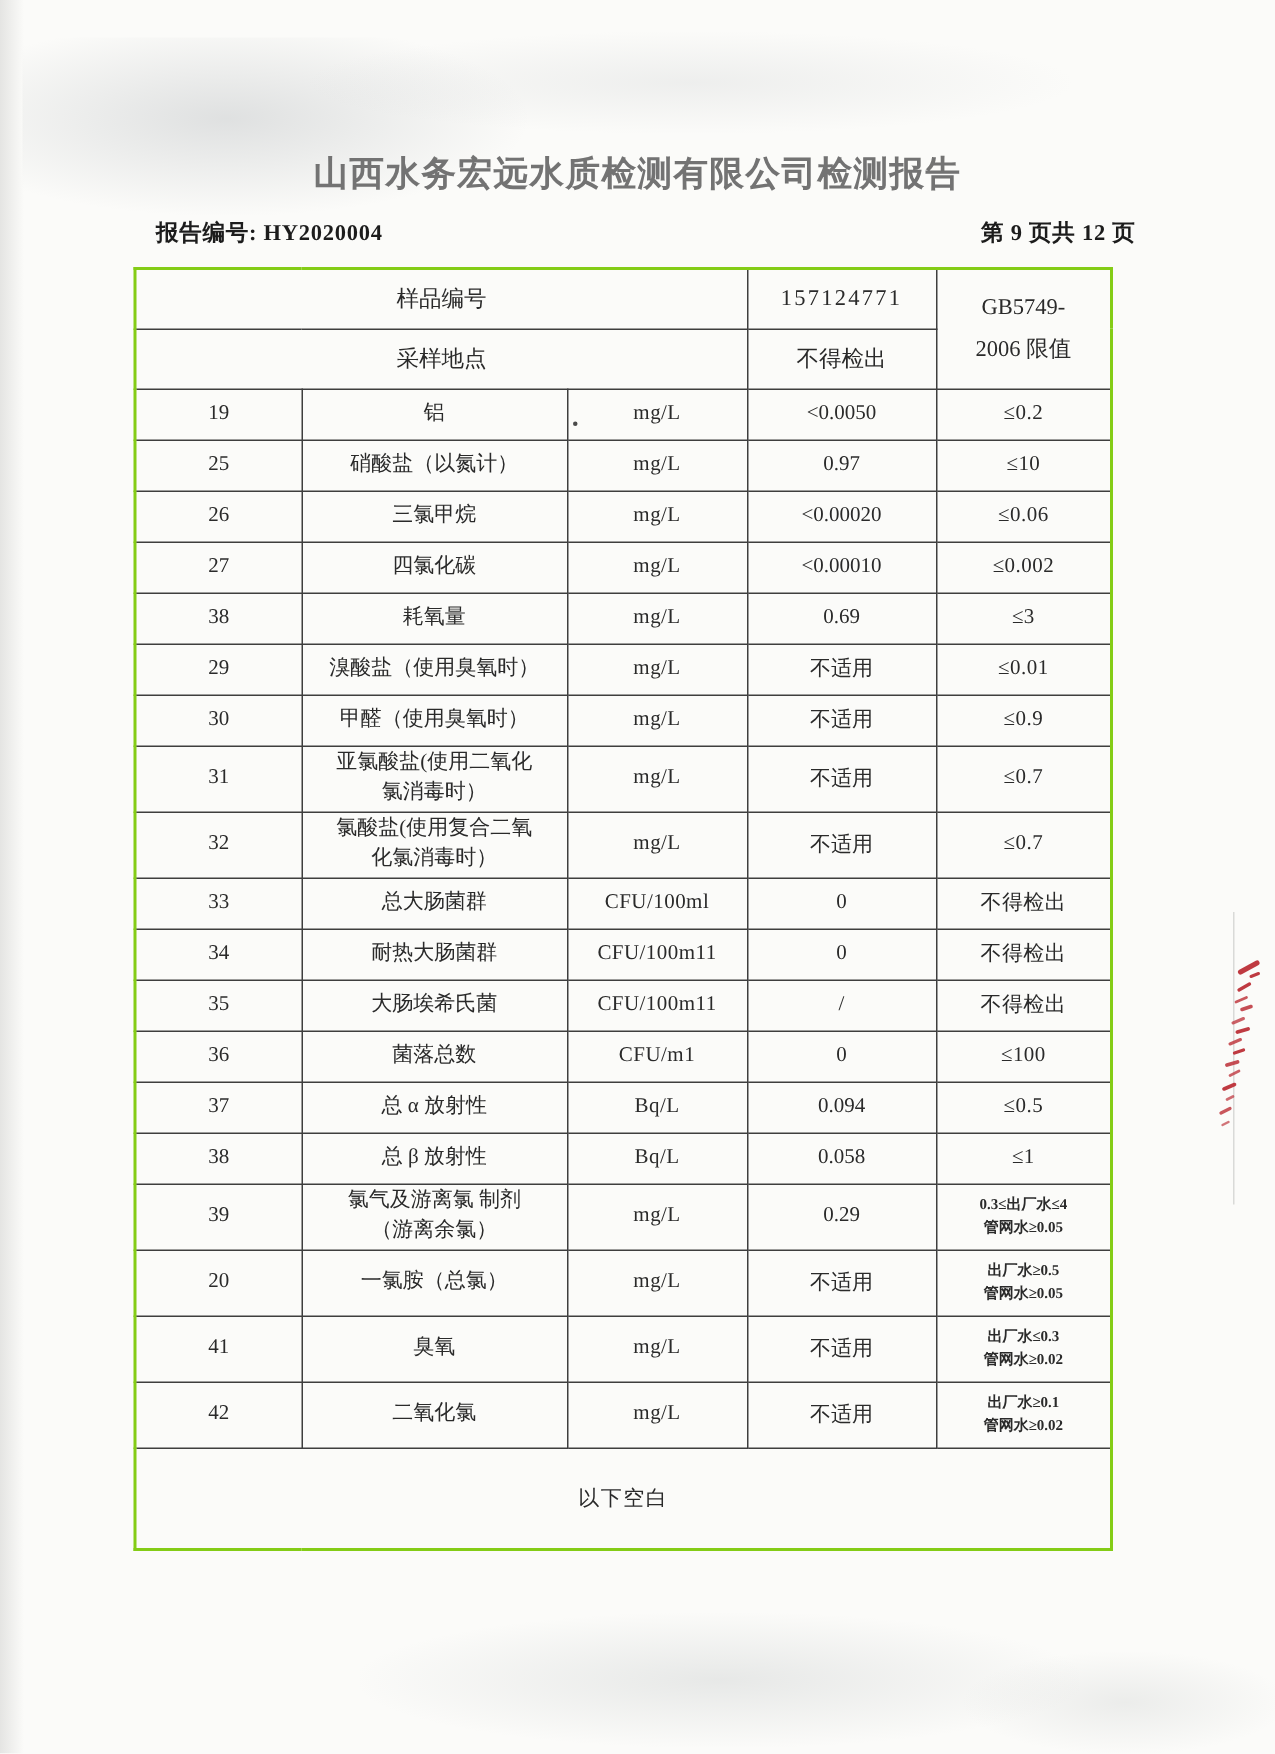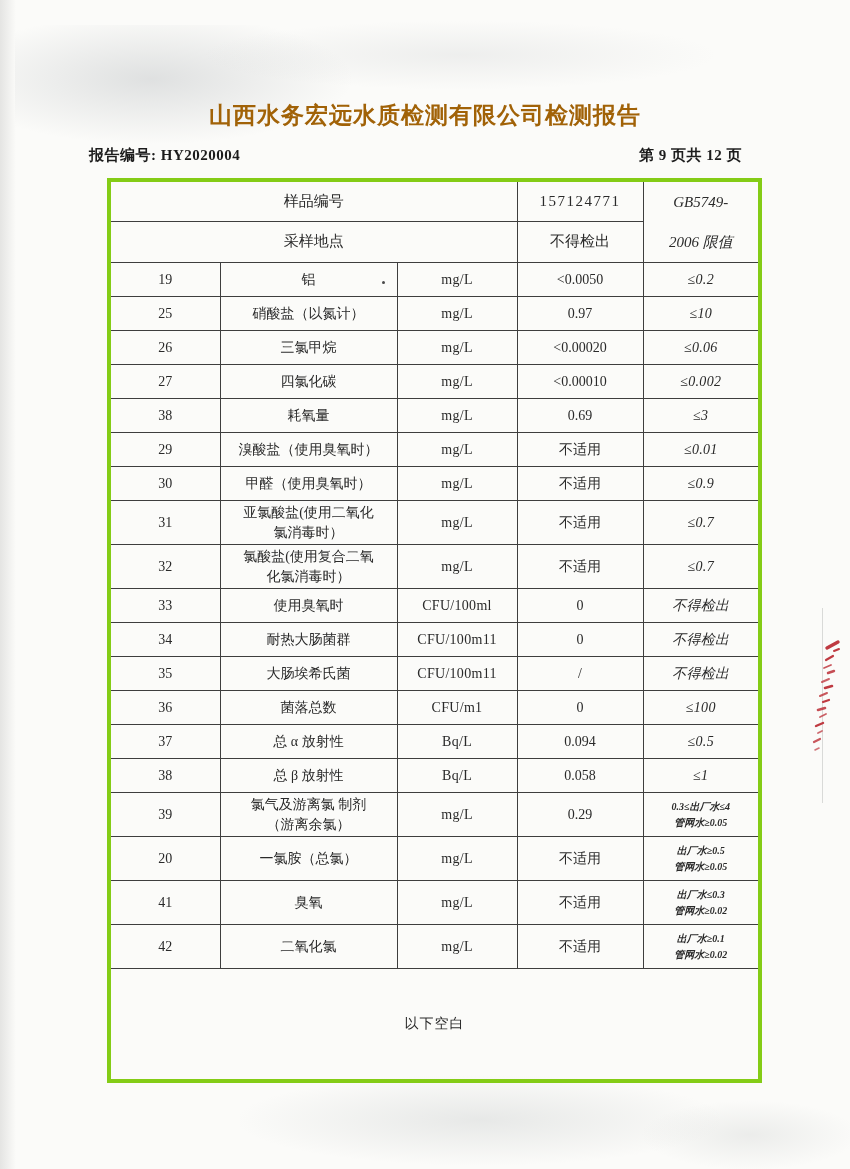--- a/index.html
+++ b/index.html
@@ -18,43 +18,43 @@
   .b2 { left:200px; top:20px; width:520px; height:70px;
     background:radial-gradient(ellipse at center, rgba(168,172,176,0.16), rgba(0,0,0,0) 70%); }
   .b3 { left:240px; top:1075px; width:480px; height:90px;
     background:radial-gradient(ellipse at center, rgba(160,166,168,0.22), rgba(0,0,0,0) 72%); }
   .b4 { left:640px; top:1100px; width:220px; height:70px;
     background:radial-gradient(ellipse at center, rgba(165,170,170,0.18), rgba(0,0,0,0) 70%); }
   .fold-line { position:absolute; left:822px; top:608px; width:1px; height:195px; background:#d9dad8; }
   .stray-dot { position:absolute; left:382px; top:281px; width:3px; height:3px; border-radius:50%; background:#4a4a4a; }
 
   .title { position:absolute; top:100px; left:0; width:850px; text-align:center;
-    font-size:23px; font-weight:bold; letter-spacing:1px; color:#a16207; }
-
-  .meta { position:absolute; top:146px; left:89px; width:653px;
+    font-size:23px; font-weight:bold; letter-spacing:1px; color:#737373; }
+
+  .meta { position:absolute; top:146px; left:104px; width:653px;
     display:flex; justify-content:space-between; align-items:center;
     font-size:15px; font-weight:bold; color:#1c1c1c; letter-spacing:0.5px; }
 
-  table.report { position:absolute; top:178px; left:107px;
+  table.report { position:absolute; top:178px; left:89px;
     border-collapse:collapse; table-layout:fixed;
-    border:4px solid #84cc16;padding-left:30px; }
+    border:2px solid #84cc16;padding-left:30px; }
   table.report td {
     border:1.5px solid #3e3e3e; text-align:center; vertical-align:middle;
     font-size:14px; padding:0 2px; color:#2a2a2a; overflow:hidden; }
   tr.hrow { height:40px; }
   tr.hrow td { font-size:15px; }
   td.id-val { letter-spacing:1.5px; }
-  td.limit-head { white-space:pre-line; line-height:40px; font-size:15px;font-style:italic; }
+  td.limit-head { white-space:pre-line; line-height:28px; font-size:15px; }
   tr.row-s { height:34px; }
   tr.row-d { height:44px; }
   td.c-name { text-align:left; padding-left:13px; white-space:pre-line; line-height:1.4; }
   td.c-unit { font-size:13.5px; letter-spacing:0.3px; }
-  td.c-limit { letter-spacing:0.3px;font-style:italic; }
+  td.c-limit { letter-spacing:0.3px; }
   td.c-limit.small { font-size:10px; line-height:1.55; white-space:pre-line; letter-spacing:0; font-weight:600; }
-  tr.blank-row { height:112px;margin-top:36px; }
+  tr.blank-row { height:68px;margin-top:36px; }
   tr.blank-row td { font-size:14px; letter-spacing:1px; }
 
   .seal { position:absolute; left:806px; top:638px; width:36px; height:134px; }
 </style>
 </head>
 <body>
 
 <div class="edge-shadow"></div>
 <div class="blotch b1"></div>
 <div class="blotch b2"></div>
@@ -151,21 +151,21 @@
       <tr class="row-d">
         <td class="c-no">32</td>
         <td class="c-name">氯酸盐(使用复合二氧
 化氯消毒时）</td>
         <td class="c-unit">mg/L</td>
         <td class="c-val">不适用</td>
         <td class="c-limit">≤0.7</td>
       </tr>
       <tr class="row-s">
         <td class="c-no">33</td>
-        <td class="c-name">使用臭氧时</td>
+        <td class="c-name">总大肠菌群</td>
         <td class="c-unit">CFU/100ml</td>
         <td class="c-val">0</td>
         <td class="c-limit">不得检出</td>
       </tr>
       <tr class="row-s">
         <td class="c-no">34</td>
         <td class="c-name">耐热大肠菌群</td>
         <td class="c-unit">CFU/100m11</td>
         <td class="c-val">0</td>
         <td class="c-limit">不得检出</td>

